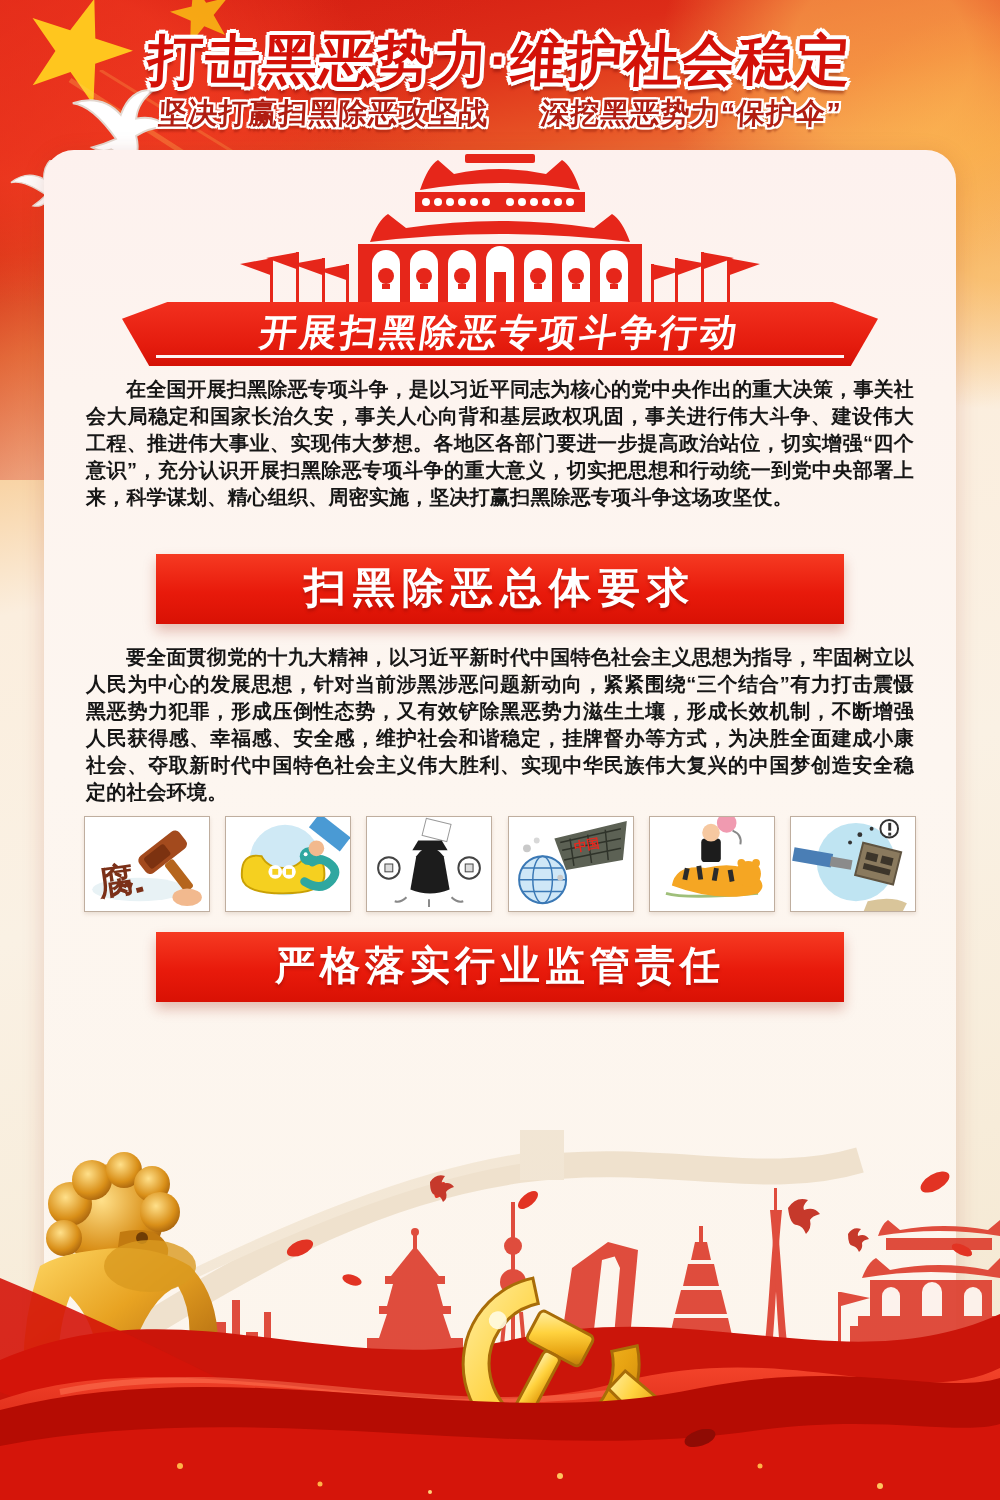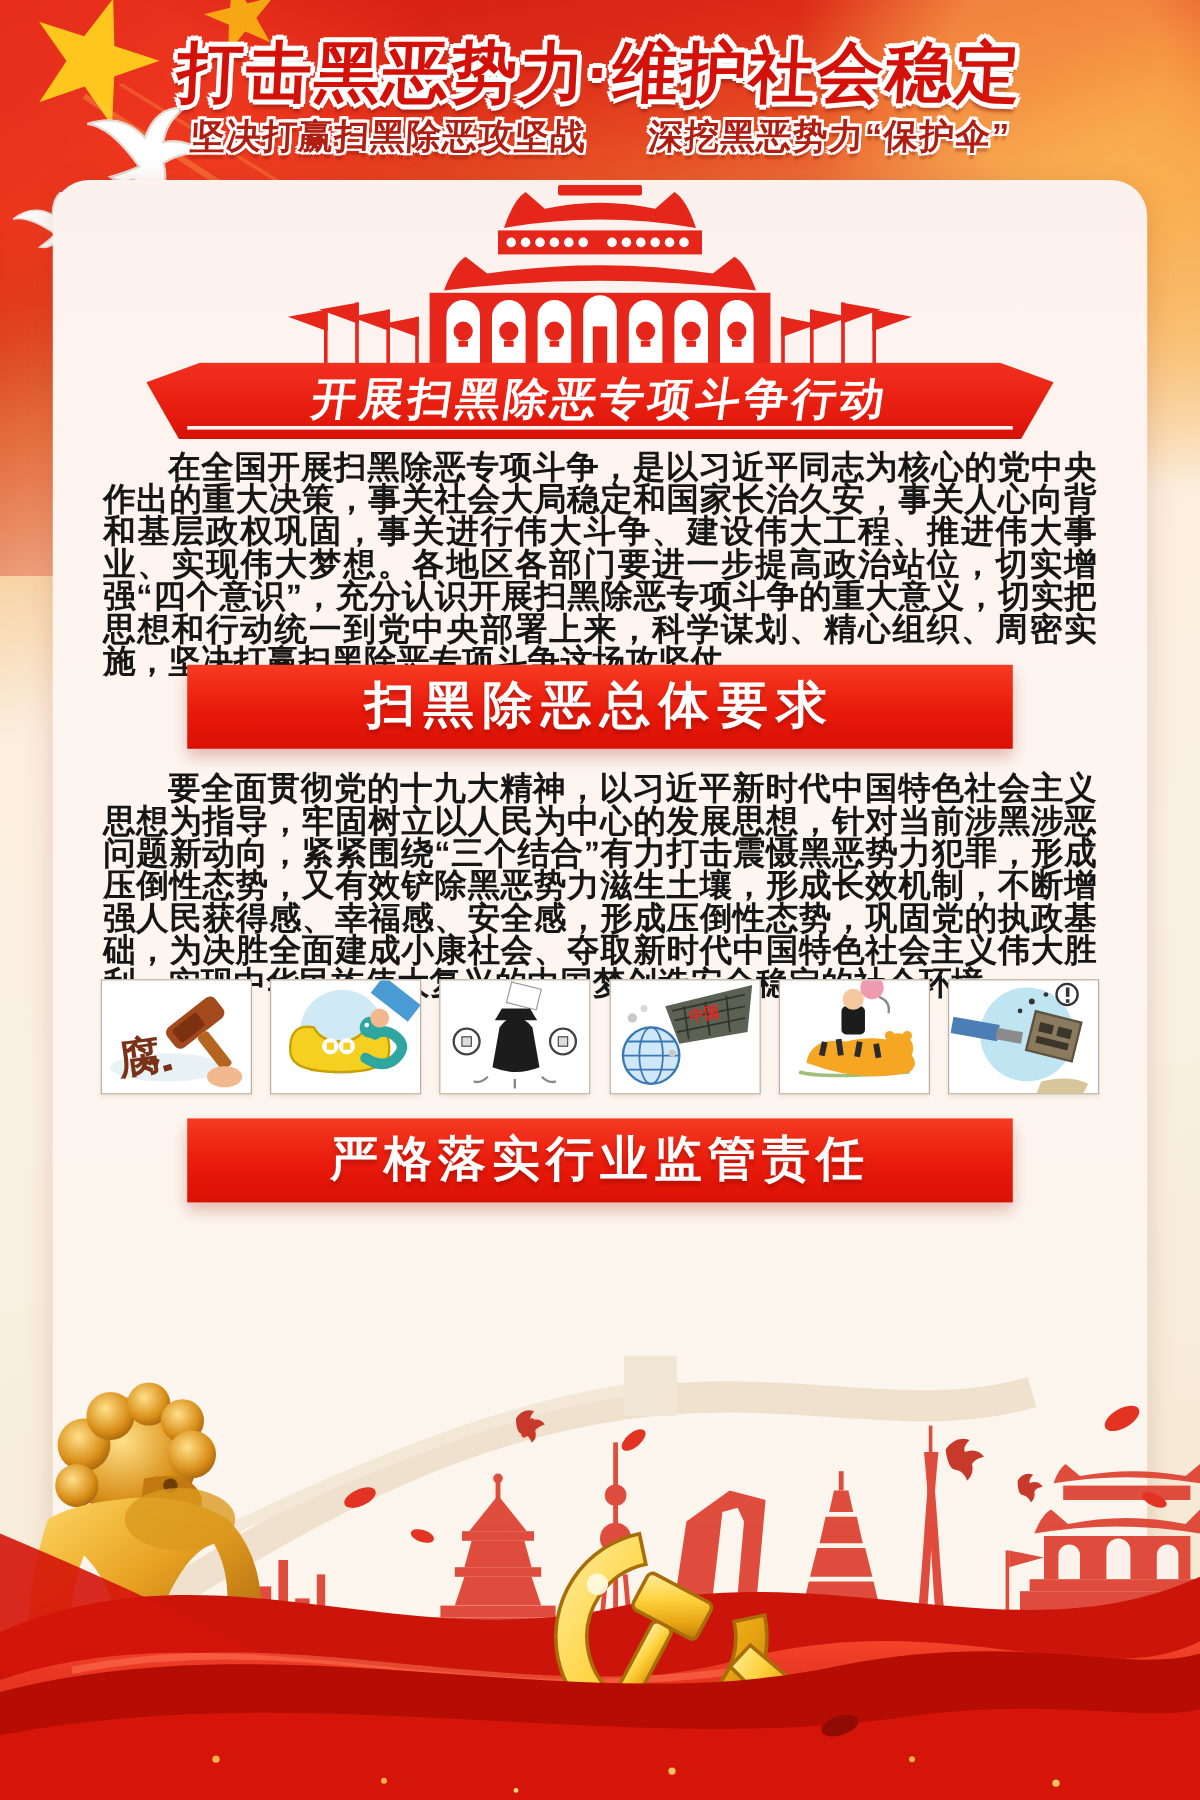--- a/index.html
+++ b/index.html
@@ -45,21 +45,21 @@
     background:linear-gradient(180deg,#f2301f 0%,#e41b0d 70%,#d41105 100%);
     clip-path:polygon(6% 0%,94% 0%,100% 26%,96.4% 100%,3.6% 100%,0% 26%);
   }
   .ribbon1::after{content:"";position:absolute;left:4.5%;right:4.5%;bottom:8px;height:3px;background:#fff;opacity:.95;}
   .ribbon1 .txt{
     position:absolute;top:6px;left:0;width:100%;text-align:center;
     font-size:37px;font-weight:800;color:#fff;letter-spacing:3px;
     transform:skewX(-8deg);white-space:nowrap;
   }
   .para{
-    position:absolute;color:#161616;font-size:27px;line-height:27px;
+    position:absolute;color:#161616;font-size:20px;line-height:27px;
     font-weight:600;text-align:justify;text-indent:2em;letter-spacing:.2px;
   }
   .para1{top:226px;left:42px;right:42px;}
   .para2{top:494px;left:42px;right:42px;}
   .para3{top:878px;left:38px;right:38px;}
   
   .banner{position:absolute;height:70px;background:linear-gradient(180deg,#f63a22 0%,#e81a0b 55%,#d91104 100%);
     box-shadow:0 7px 12px rgba(160,35,15,.28);}
   .banner .tail{position:absolute;top:14px;width:58px;height:70px;background:linear-gradient(180deg,#d2150a,#b10d03);z-index:-1;}
   .banner .tail.l{left:-44px;clip-path:polygon(0 0,100% 0,100% 100%,0 100%,30% 50%);}
@@ -208,21 +208,21 @@
     </div>
 
     <div class="para para1">在全国开展扫黑除恶专项斗争，是以习近平同志为核心的党中央作出的重大决策，事关社会大局稳定和国家长治久安，事关人心向背和基层政权巩固，事关进行伟大斗争、建设伟大工程、推进伟大事业、实现伟大梦想。各地区各部门要进一步提高政治站位，切实增强“四个意识”，充分认识开展扫黑除恶专项斗争的重大意义，切实把思想和行动统一到党中央部署上来，科学谋划、精心组织、周密实施，坚决打赢扫黑除恶专项斗争这场攻坚仗。</div>
 
     <div class="banner banner2">
       <div class="tail l"></div>
       <div class="tail r"></div>
       <div class="txt">扫黑除恶总体要求</div>
     </div>
 
-    <div class="para para2">要全面贯彻党的十九大精神，以习近平新时代中国特色社会主义思想为指导，牢固树立以人民为中心的发展思想，针对当前涉黑涉恶问题新动向，紧紧围绕“三个结合”有力打击震慑黑恶势力犯罪，形成压倒性态势，又有效铲除黑恶势力滋生土壤，形成长效机制，不断增强人民获得感、幸福感、安全感，形成压倒性态势，巩固党的执政基础，为决胜全面建成小康社会、夺取新时代中国特色社会主义伟大胜利、实现中华民族伟大复兴的中国梦创造安全稳定的社会环境。</div>
+    <div class="para para2">要全面贯彻党的十九大精神，以习近平新时代中国特色社会主义思想为指导，牢固树立以人民为中心的发展思想，针对当前涉黑涉恶问题新动向，紧紧围绕“三个结合”有力打击震慑黑恶势力犯罪，形成压倒性态势，又有效铲除黑恶势力滋生土壤，形成长效机制，不断增强人民获得感、幸福感、安全感，维护社会和谐稳定，挂牌督办等方式，为决胜全面建成小康社会、夺取新时代中国特色社会主义伟大胜利、实现中华民族伟大复兴的中国梦创造安全稳定的社会环境。</div>
 
     <div class="cartoons">
       <div class="cartoon">
         <svg viewBox="0 0 126 96">
           <ellipse cx="55" cy="74" rx="48" ry="12" fill="#e8f2f5"></ellipse>
           <text x="14" y="78" font-size="36" font-weight="bold" fill="#7b3018" transform="rotate(-8 30 70)">腐</text>
           <rect x="40" y="66" width="8" height="6" fill="#7b3018" transform="rotate(20 44 69)"></rect>
           <rect x="52" y="72" width="7" height="5" fill="#7b3018" transform="rotate(-15 55 74)"></rect>
           <g transform="rotate(-38 78 38)">
             <rect x="54" y="26" width="52" height="22" rx="6" fill="#a34a1d"></rect>

